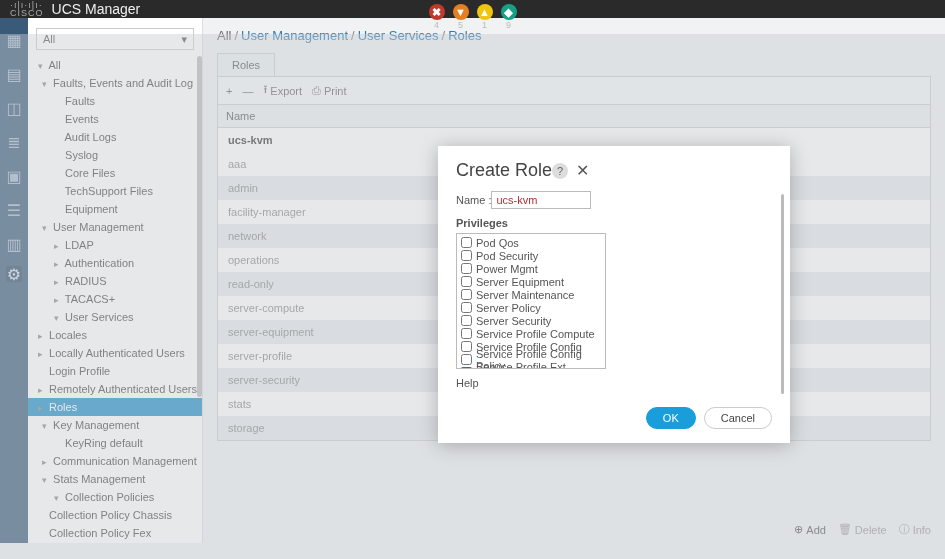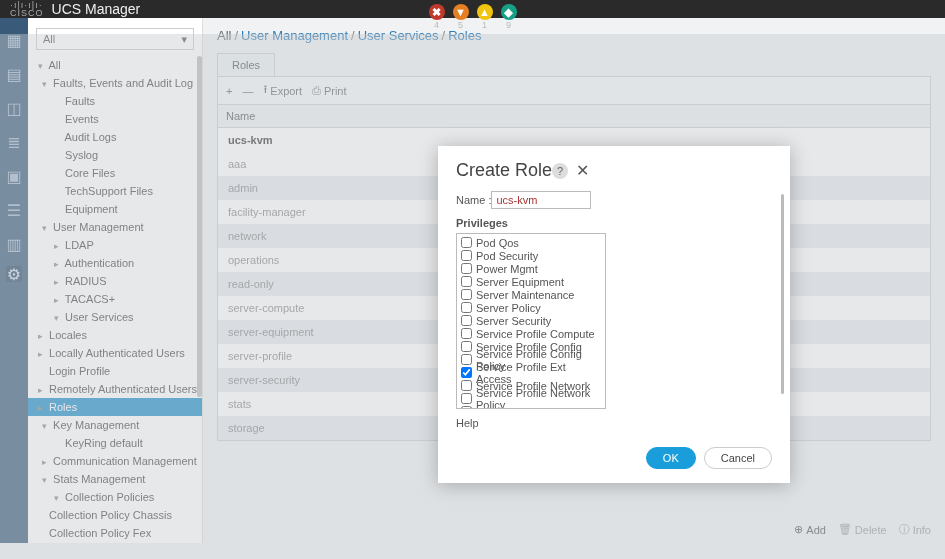--- a/index.html
+++ b/index.html
@@ -42,21 +42,21 @@
 .overlay{position:absolute;inset:34px 0 0 0;background:rgba(200,205,208,.45)}
 .dialog{position:absolute;left:438px;top:146px;width:352px;background:#fff;box-shadow:0 2px 18px rgba(0,0,0,.25);padding:14px 18px 14px 18px}
 .dlg-head{display:flex;align-items:center;margin-bottom:10px}
 .dlg-title{font-size:18px;color:#444}
 .dlg-icons{display:flex;gap:8px;align-items:center}
 .help-ic{width:16px;height:16px;border-radius:50%;background:#ddd;color:#666;font-size:11px;display:flex;align-items:center;justify-content:center}
 .close-ic{font-size:16px;color:#555;cursor:pointer}
 .fld{display:flex;align-items:center;font-size:11px;color:#555;margin-bottom:8px}
 .fld input{border:1px solid #bbb;padding:2px 4px;font-size:11px;color:#a33;width:100px}
 .sect-lbl{font-size:11px;font-weight:bold;color:#555;margin:2px 0 4px 0}
-.privbox{border:1px solid #bbb;height:176px;width:150px;overflow:hidden;font-size:11px;color:#555;padding:2px 0}
+.privbox{border:1px solid #bbb;height:136px;width:150px;overflow:hidden;font-size:11px;color:#555;padding:2px 0}
 .priv-row{display:flex;align-items:center;gap:4px;padding:0 4px;height:13px}
 .priv-row input{width:11px;height:11px}
 .help-lbl{font-size:11px;color:#555;margin-top:8px}
 .dlg-btns{display:flex;justify-content:flex-end;gap:8px;margin-top:18px}
 .btn{border-radius:12px;padding:4px 16px;font-size:11px;cursor:pointer;border:1px solid #ccc;background:#fff;color:#444}
 .btn.primary{background:#1a9edb;border-color:#1a9edb;color:#fff}
 .dlg-scroll{position:absolute;right:6px;top:48px;width:3px;height:200px;background:#bbb;border-radius:2px}
 </style>
 </head>
 <body>

